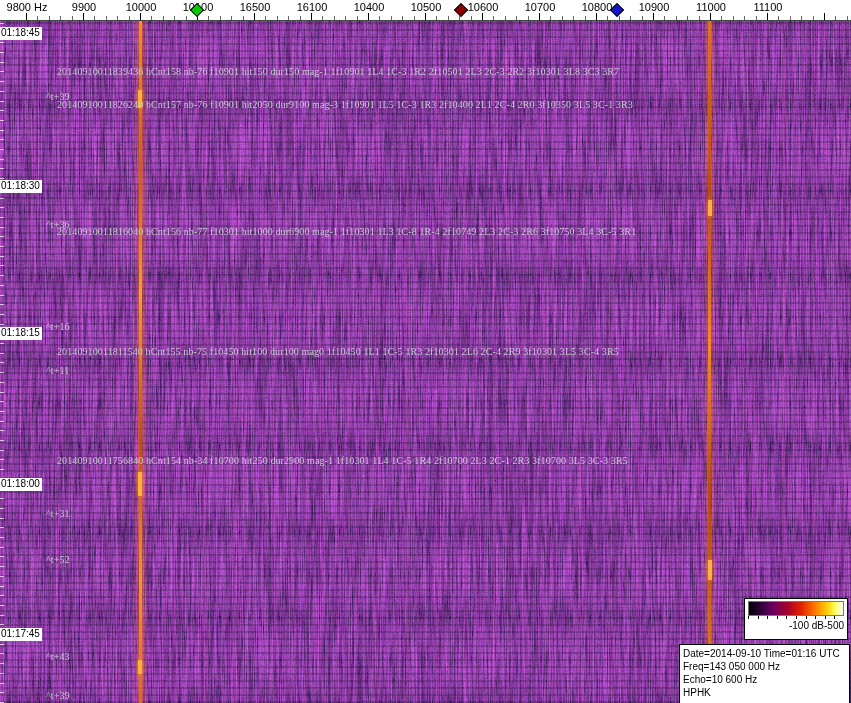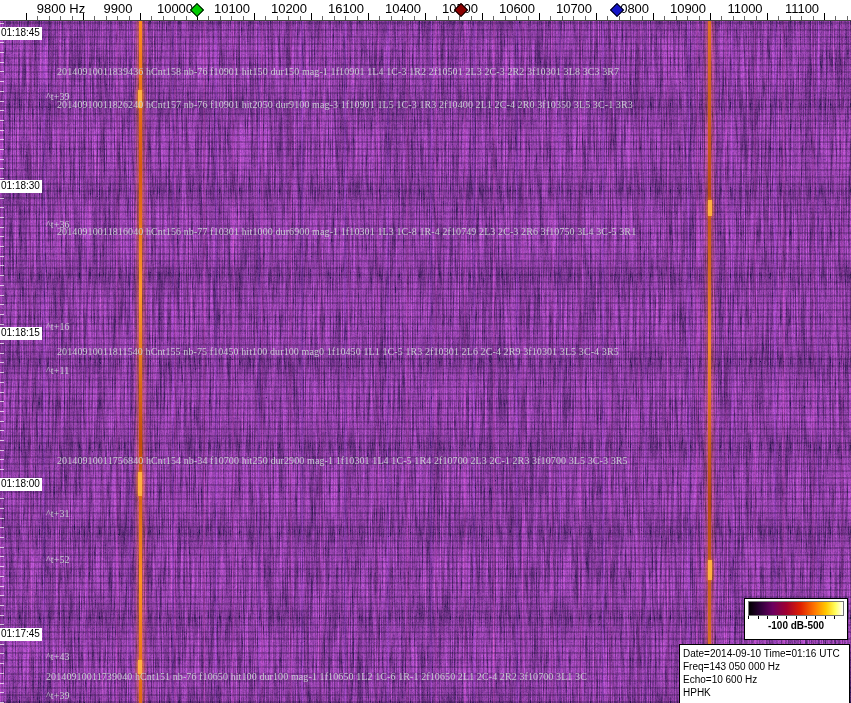--- a/index.html
+++ b/index.html
@@ -3,22 +3,22 @@
 <meta charset="utf-8">
 <style>
   html,body{margin:0;padding:0;background:#000;}
   .screen{
     position:relative;width:851px;height:703px;overflow:hidden;
     font-family:"Liberation Sans",sans-serif;background:#10042e;
   }
   
   .ruler{position:absolute;top:0;left:0;width:851px;height:20px;background:#ffffff;
          border-bottom:1px solid #444;z-index:10;}
-  .flabel{position:absolute;top:1px;transform:translateX(-50%);font-size:13px;color:#000;
-          white-space:nowrap;margin-left:34px;}
+  .flabel{position:absolute;top:1px;transform:translateX(-50%);font-size:11px;color:#000;
+          white-space:nowrap;}
   .ticks{position:absolute;left:26px;right:0;bottom:0;}
   .ticks.minor{height:4px;background:repeating-linear-gradient(90deg,#666 0 1px,transparent 1px 11.4px);}
   .ticks.major{height:7px;background:repeating-linear-gradient(90deg,#000 0 1px,transparent 1px 57px);}
   .diamond{position:absolute;top:5px;width:8px;height:8px;border:1px solid #000;
            transform:translateX(-50%) rotate(45deg);z-index:11;}
   .diamond.green{background:#00cc00;}
   .diamond.red{background:#8b0000;}
   .diamond.blue{background:#1414c8;}
 
   
@@ -46,21 +46,21 @@
   .tlabel{position:absolute;left:0;background:#ffffff;color:#000;font-size:10px;
           padding:0 2px 1px 1px;z-index:5;line-height:12px;}
 
   
   .legend{position:absolute;left:744px;top:598px;width:104px;height:42px;background:#fff;
           border:1px solid #000;z-index:6;box-sizing:border-box;padding:2px 3px 0 3px;}
   .grad{height:15px;border:1px solid #777;box-sizing:border-box;
     background:linear-gradient(90deg,#000 0%,#2e0038 12%,#6b0060 25%,#a00030 40%,
                #e02000 55%,#ff7800 70%,#ffc800 82%,#ffff60 92%,#fff 100%);}
   .lticks{height:3px;background:repeating-linear-gradient(90deg,#000 0 1px,transparent 1px 9.6px);}
-  .llabels{display:flex;justify-content:center;font-size:10px;color:#000;margin-top:1px;font-weight:bold;}
+  .llabels{display:flex;justify-content:flex-end;font-size:10px;color:#000;margin-top:1px;}
 
   
   .infobox{position:absolute;left:679px;top:644px;width:171px;height:67px;background:#fff;
            border:1px solid #000;z-index:6;box-sizing:border-box;
            font-size:10px;color:#000;padding:2px 0 0 3px;line-height:13px;white-space:nowrap;}
 </style>
 </head>
 <body>
 
 <div class="screen">
@@ -90,21 +90,21 @@
     <div class="dash" style="left:708px;top:180px;height:16px"></div>
     <div class="dash" style="left:708px;top:540px;height:20px"></div>
     <div class="time-ticks"></div>
   </div>
 
   <div class="ruler">
     <span class="flabel" style="left:27px">9800 Hz</span>
     <span class="flabel" style="left:84px">9900</span>
     <span class="flabel" style="left:141px">10000</span>
     <span class="flabel" style="left:198px">10100</span>
-    <span class="flabel" style="left:255px">10200</span>
+    <span class="flabel" style="left:255px">16500</span>
     <span class="flabel" style="left:312px">16100</span>
     <span class="flabel" style="left:369px">10400</span>
     <span class="flabel" style="left:426px">10500</span>
     <span class="flabel" style="left:483px">10600</span>
     <span class="flabel" style="left:540px">10700</span>
     <span class="flabel" style="left:597px">10800</span>
     <span class="flabel" style="left:654px">10900</span>
     <span class="flabel" style="left:711px">11000</span>
     <span class="flabel" style="left:768px">11100</span>
     <div class="ticks minor"></div>
@@ -125,21 +125,20 @@
   <div class="ov" style="left:57px;top:99px">20140910011826240 hCnt157 nb-76 f10901 hit2050 dur9100 mag-3 1f10901 1L5 1C-3 1R3 2f10400 2L1 2C-4 2R0 3f10350 3L5 3C-1 3R3</div>
   <div class="ov" style="left:46px;top:219px">^t+36</div>
   <div class="ov" style="left:57px;top:226px">20140910011816040 hCnt156 nb-77 f10301 hit1000 dur6900 mag-1 1f10301 1L3 1C-8 1R-4 2f10749 2L3 2C-3 2R6 3f10750 3L4 3C-5 3R1</div>
   <div class="ov" style="left:46px;top:321px">^t+16</div>
   <div class="ov" style="left:57px;top:346px">20140910011811540 hCnt155 nb-75 f10450 hit100 dur100 mag0 1f10450 1L1 1C-5 1R3 2f10301 2L6 2C-4 2R9 3f10301 3L5 3C-4 3R5</div>
   <div class="ov" style="left:46px;top:365px">^t+11</div>
   <div class="ov" style="left:57px;top:455px">20140910011756840 hCnt154 nb-34 f10700 hit250 dur2900 mag-1 1f10301 1L4 1C-5 1R4 2f10700 2L3 2C-1 2R3 3f10700 3L5 3C-3 3R5</div>
   <div class="ov" style="left:46px;top:508px">^t+31</div>
   <div class="ov" style="left:46px;top:554px">^t+52</div>
   <div class="ov" style="left:46px;top:651px">^t+43</div>
-  <div class="ov" style="left:46px;top:671px">20140910011739040 hCnt151 nb-76 f10650 hit100 dur100 mag-1 1f10650 1L2 1C-6 1R-1 2f10650 2L1 2C-4 2R2 3f10700 3L1 3C</div>
   <div class="ov" style="left:46px;top:690px">^t+39</div>
 
   <div class="legend">
     <div class="grad"></div>
     <div class="lticks"></div>
     <div class="llabels">
       <span>-100 dB</span>
       <span>-50</span>
       <span>0</span>
     </div>

